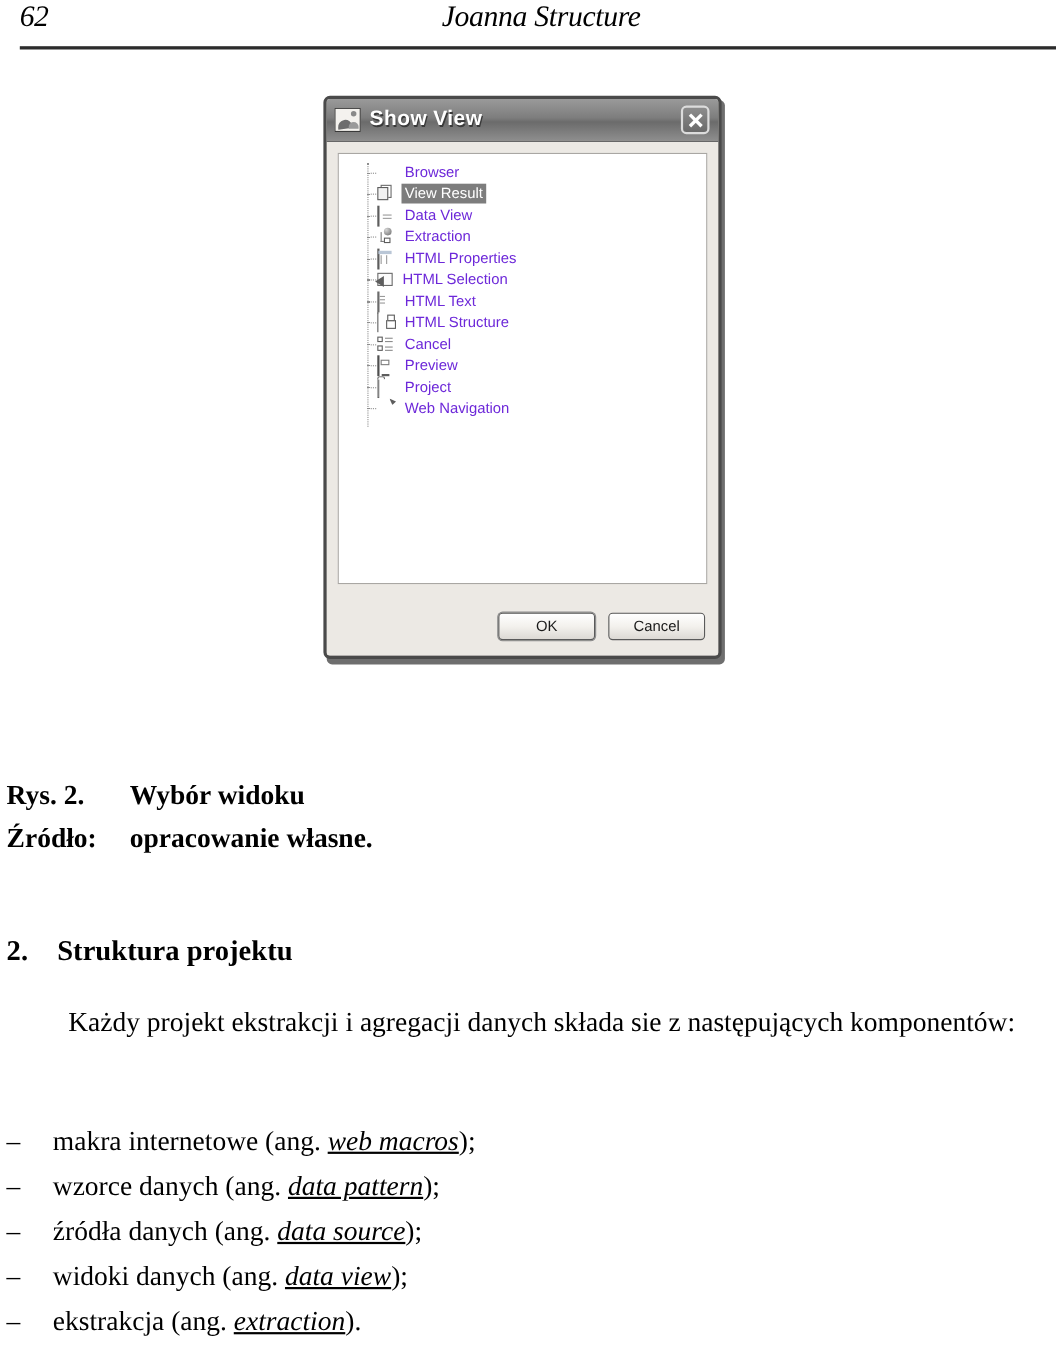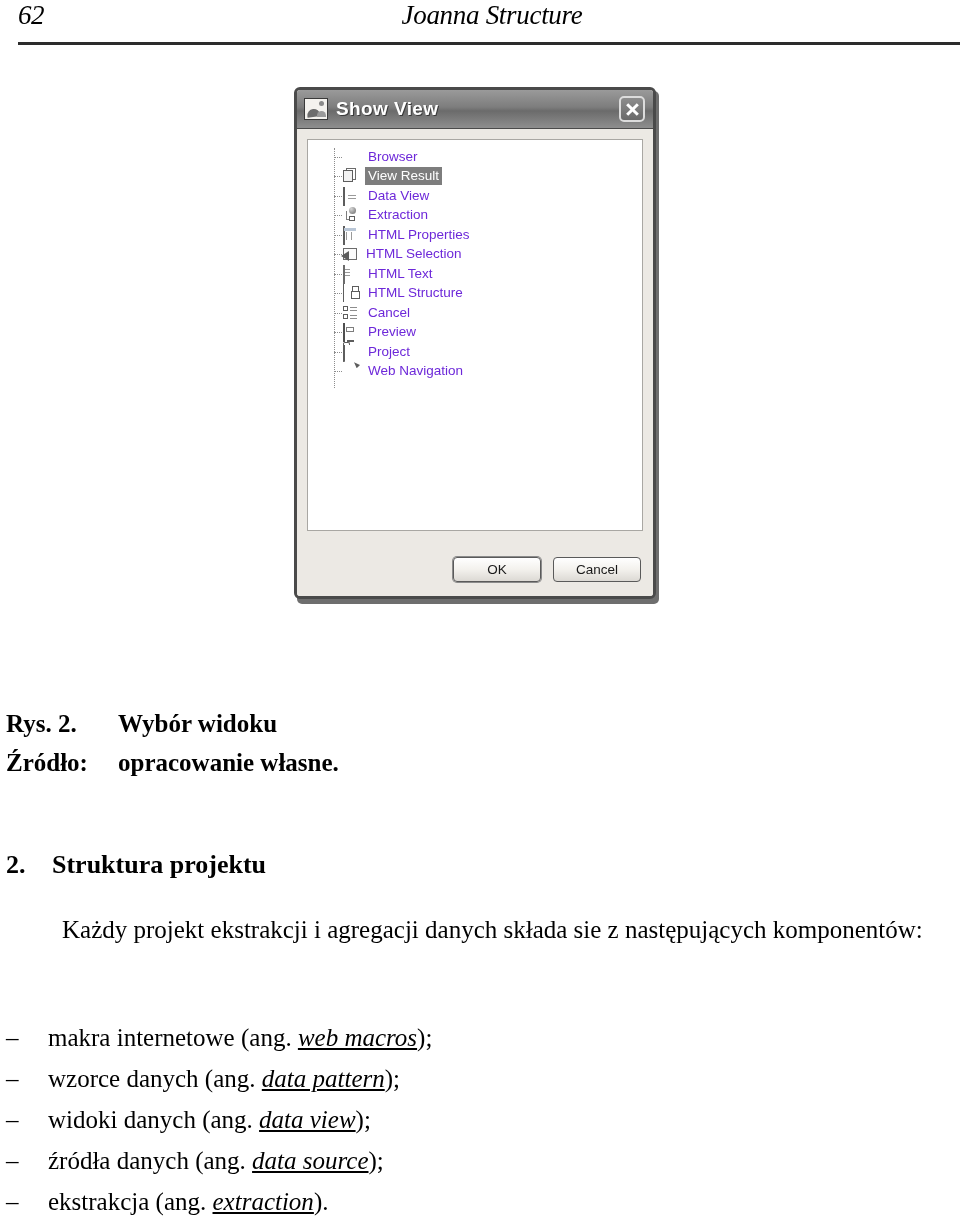--- a/index.html
+++ b/index.html
@@ -686,21 +686,21 @@
 <div class="paragraph">Każdy projekt ekstrakcji i agregacji danych składa sie z następujących komponentów:</div>
 
 <div class="bullet-list">
   <div class="bullet-item">
     <span class="dash">–</span><span>makra internetowe (ang. </span><em>web macros</em><span>);</span>
   </div>
   <div class="bullet-item">
     <span class="dash">–</span><span>wzorce danych (ang. </span><em>data pattern</em><span>);</span>
   </div>
   <div class="bullet-item">
-    <span class="dash">–</span><span>widoki danych (ang. </span><em>data view</em><span>);</span>
+    <span class="dash">–</span><span>źródła danych (ang. </span><em>data source</em><span>);</span>
   </div>
   <div class="bullet-item">
-    <span class="dash">–</span><span>źródła danych (ang. </span><em>data source</em><span>);</span>
+    <span class="dash">–</span><span>widoki danych (ang. </span><em>data view</em><span>);</span>
   </div>
   <div class="bullet-item">
     <span class="dash">–</span><span>ekstrakcja (ang. </span><em>extraction</em><span>).</span>
   </div>
 </div>
 
 </body></html>

